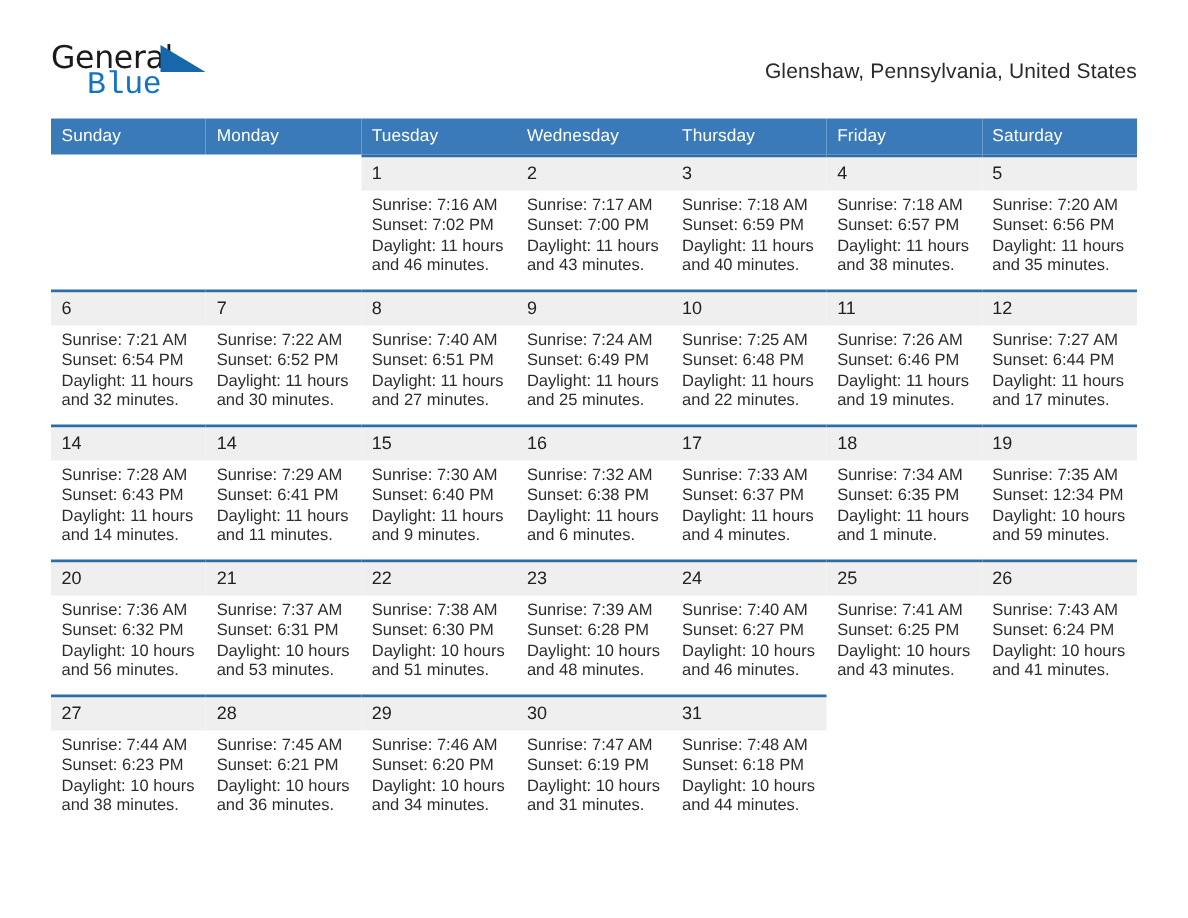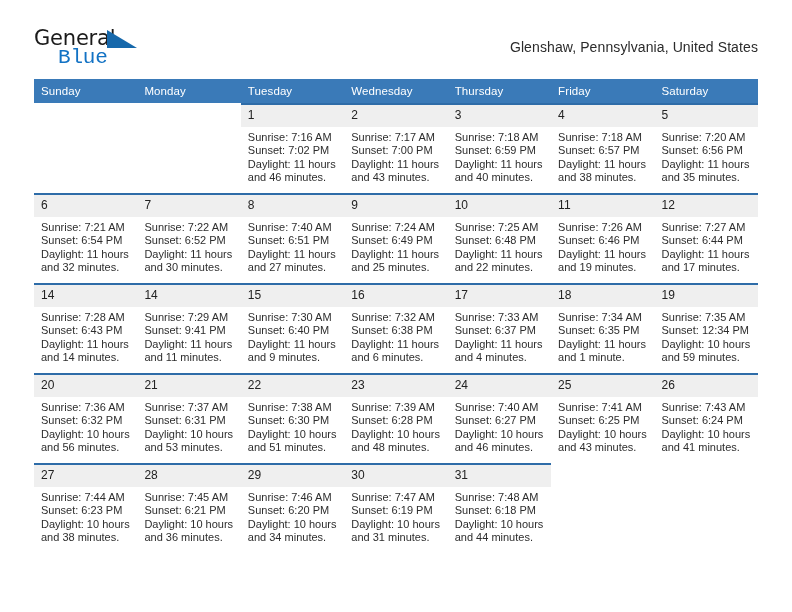--- a/index.html
+++ b/index.html
@@ -322,21 +322,21 @@
                 <div>Daylight: 11 hours</div>
                 <div>and 14 minutes.</div>
               </div>
             </div>
           </td>
           <td>
             <div class="daycell">
               <div class="daynum">14</div>
               <div class="info">
                 <div>Sunrise: 7:29 AM</div>
-                <div>Sunset: 9:41 PM</div>
+                <div>Sunset: 6:41 PM</div>
                 <div>Daylight: 11 hours</div>
                 <div>and 11 minutes.</div>
               </div>
             </div>
           </td>
           <td>
             <div class="daycell">
               <div class="daynum">15</div>
               <div class="info">
                 <div>Sunrise: 7:30 AM</div>

